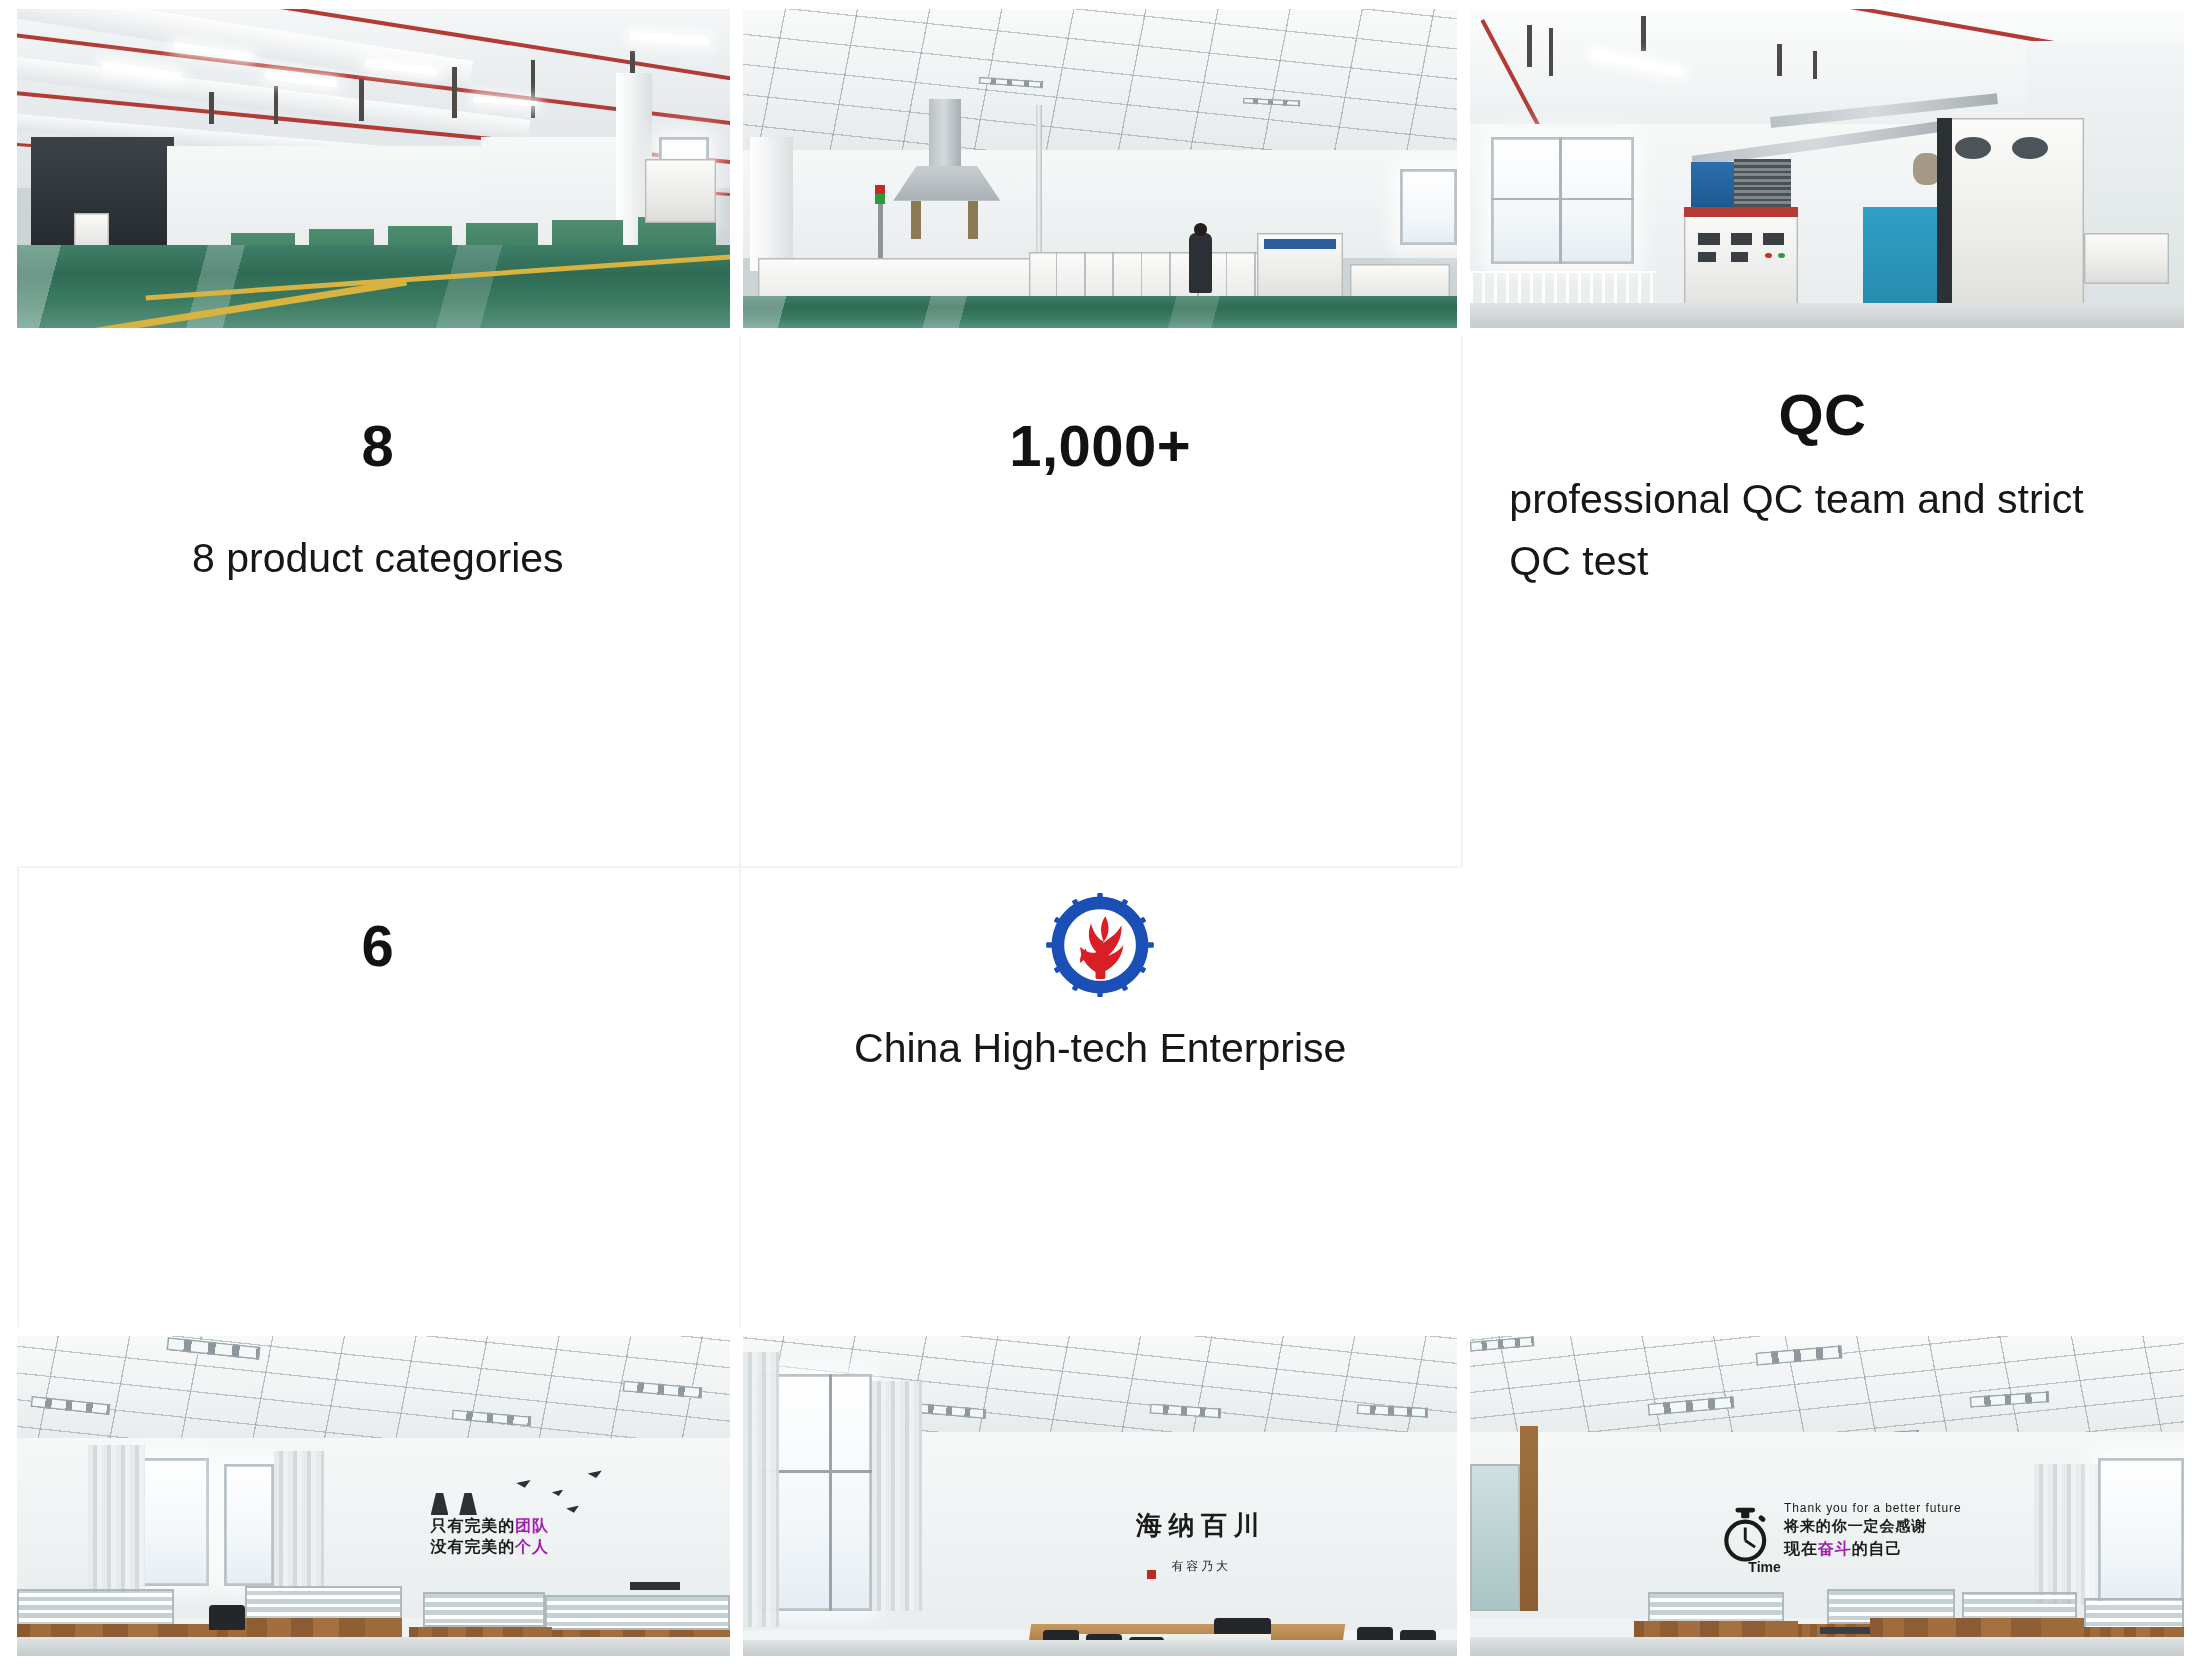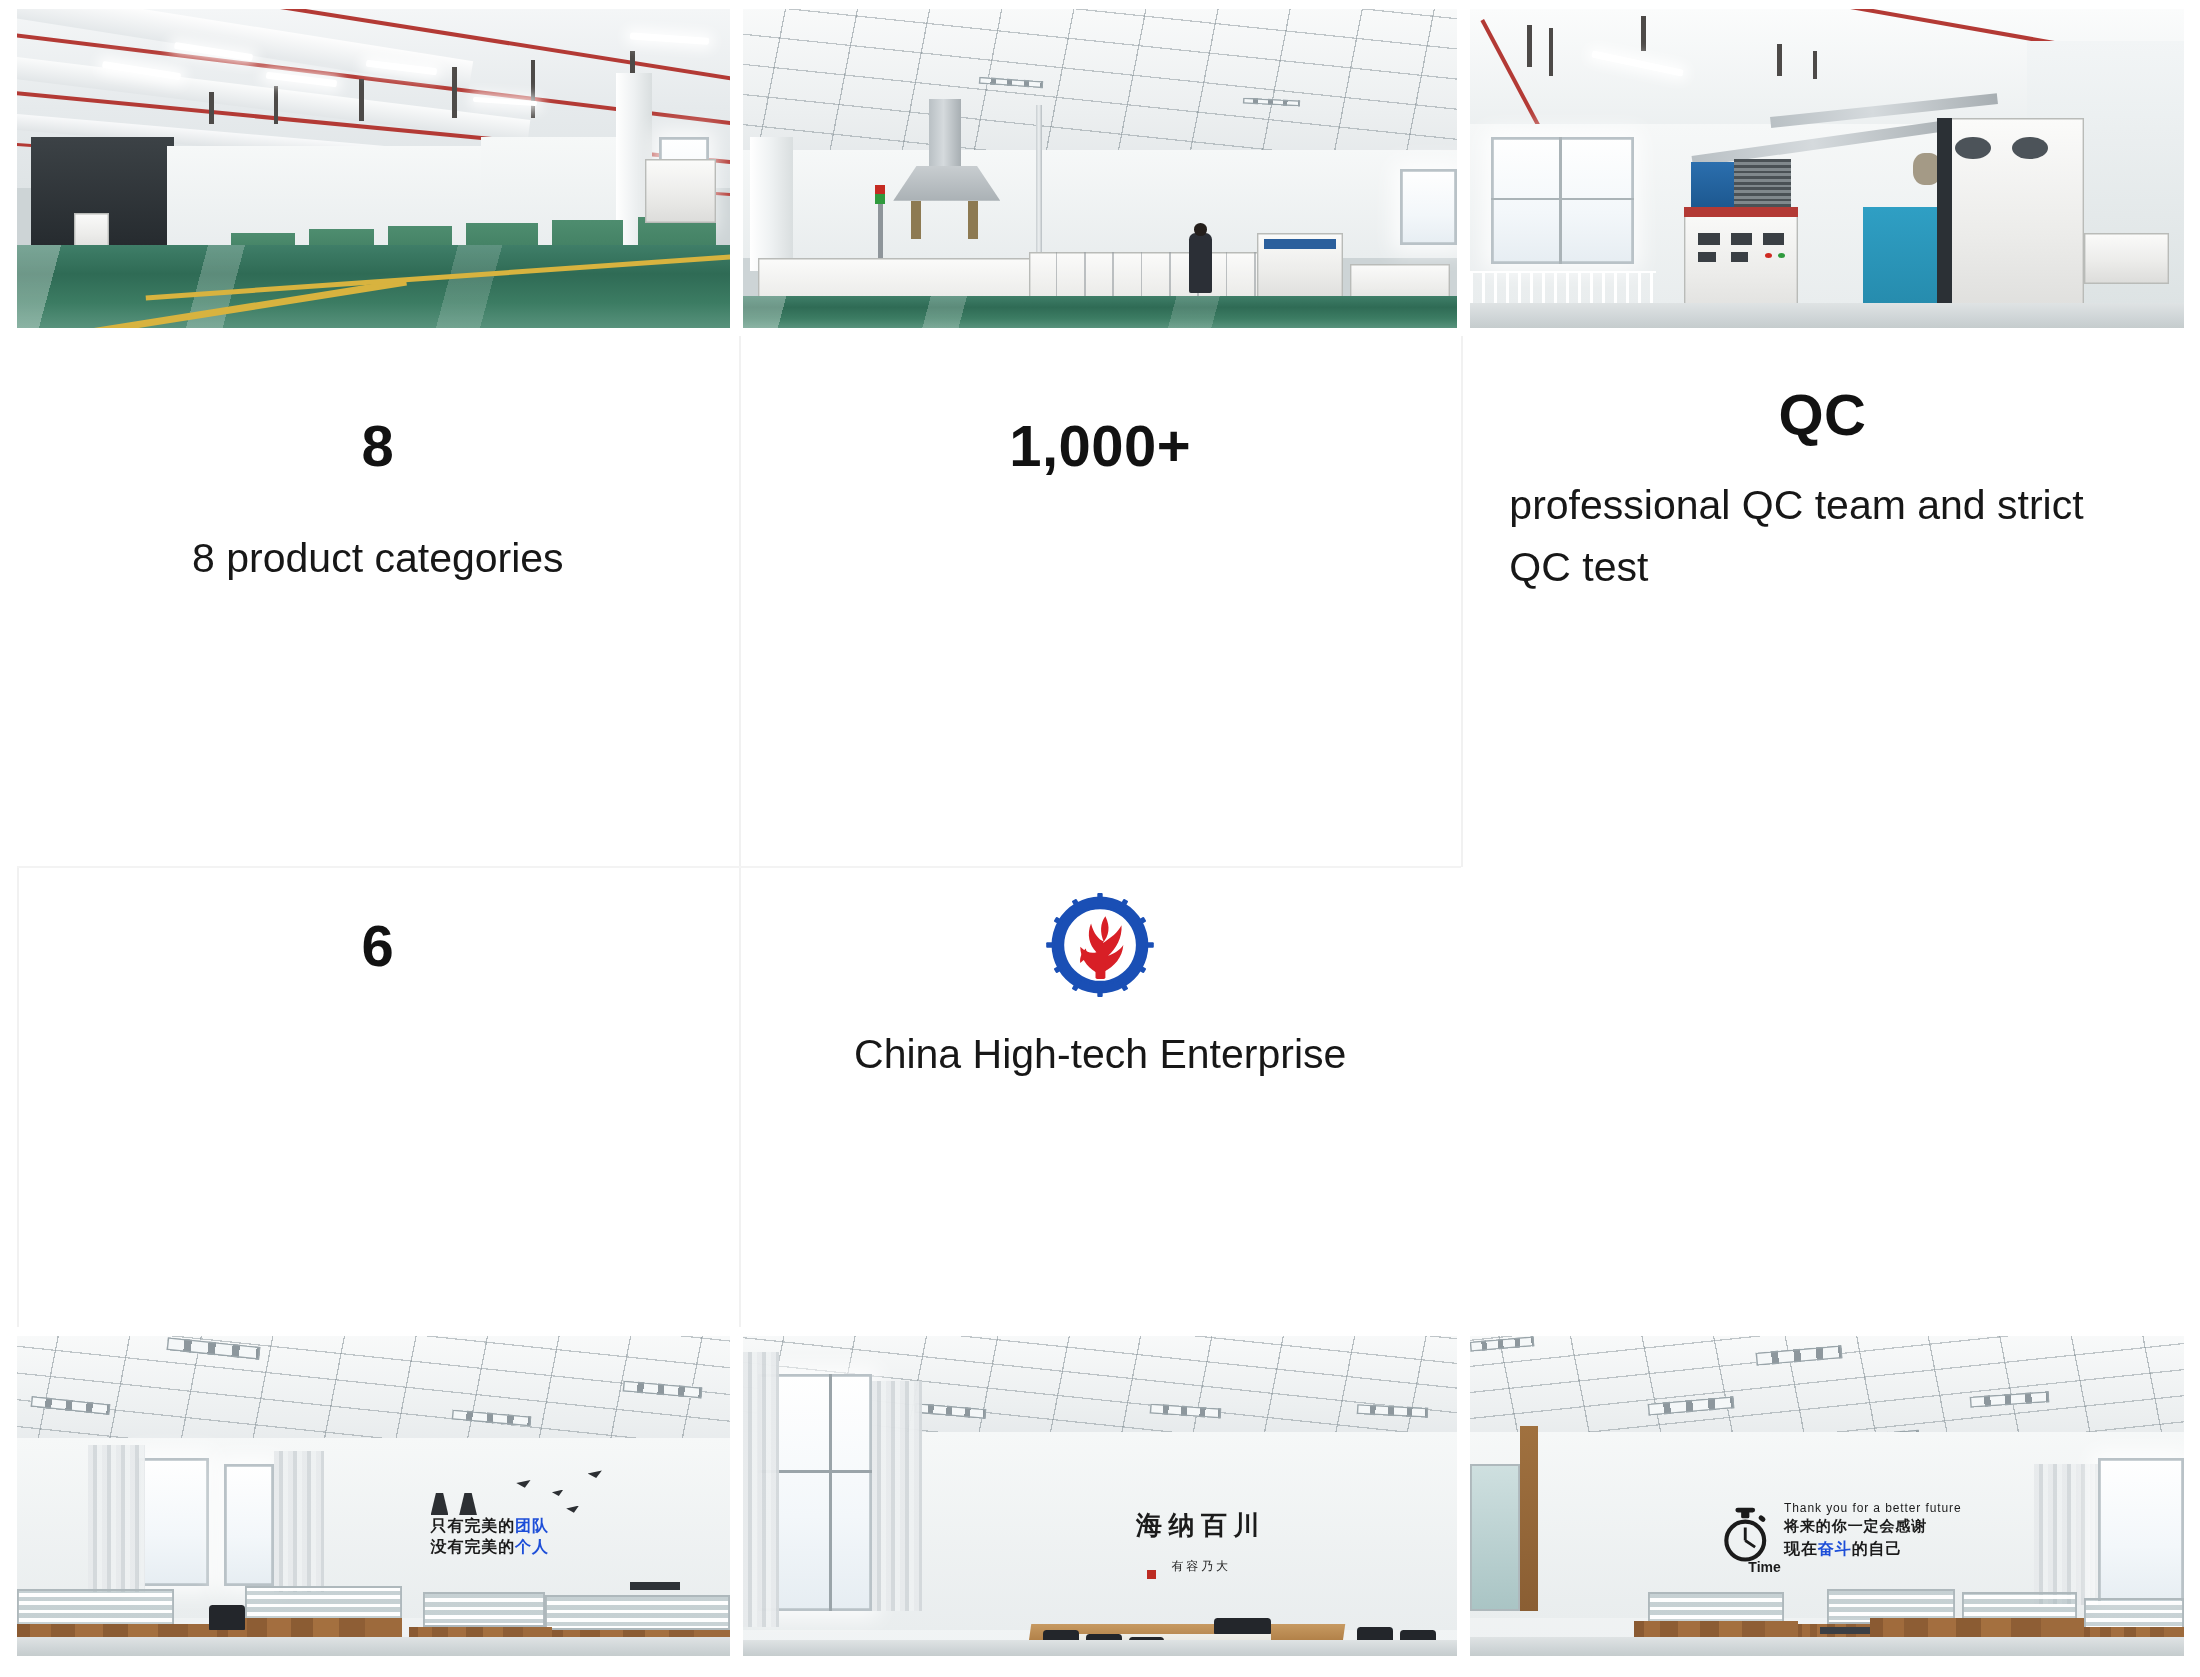--- a/index.html
+++ b/index.html
@@ -141,21 +141,21 @@
     position: absolute;
     background: linear-gradient(180deg,#c79a62 0%,#b07f46 55%,#9b6d3b 100%);
   }
   .chair-black { position: absolute; background: #23262b; border-radius: 3.7px 3.7px 0.9px 0.9px; }
   .rail-white {
     position: absolute;
     background: repeating-linear-gradient(90deg,#ffffff 0 2.8px, transparent 2.8px 12px);
     border-top: 2.8px solid #fff; border-bottom: 2.8px solid #fff;
   }
   .decal { position: absolute; color: #1b1b1b; font-weight: 700; line-height: 1; }
-  .decal .accent { color: #1d4ed8; }
+  .decal .accent { color: #a21caf; }
 
   
   .stats {
     position: absolute;
     left: 16.7px; top: 336px;
     width: 2167px; height: 991px;
     display: grid;
     grid-template-columns: repeat(3, 1fr);
     grid-template-rows: 531px 1fr;
   }
@@ -178,21 +178,21 @@
     font-size: 58px; font-weight: 700; color: #121212;
     letter-spacing: 0.5px; text-align: center; white-space: nowrap;
   }
   .stat-desc {
     font-size: 41px; color: #171717; line-height: 1.52;
     text-align: center; font-weight: 400;
   }
   .r1 .stat-value { margin-top: 76px; }
   .r1 .stat-desc  { margin-top: 48px; }
   .r2 .stat-value { margin-top: 45px; }
-  .r2 .stat-desc  { margin-top: 26px; }
+  .r2 .stat-desc  { margin-top: 20px; }
   .stat-desc.left-align { text-align: left; align-self: flex-start; }
 
   
   .badge-wrap { margin-top: 26px; display: flex; justify-content: center; }
   .badge { width: 108px; height: 104px; }
 </style>
 </head>
 <body>
 
 <div class="page">

